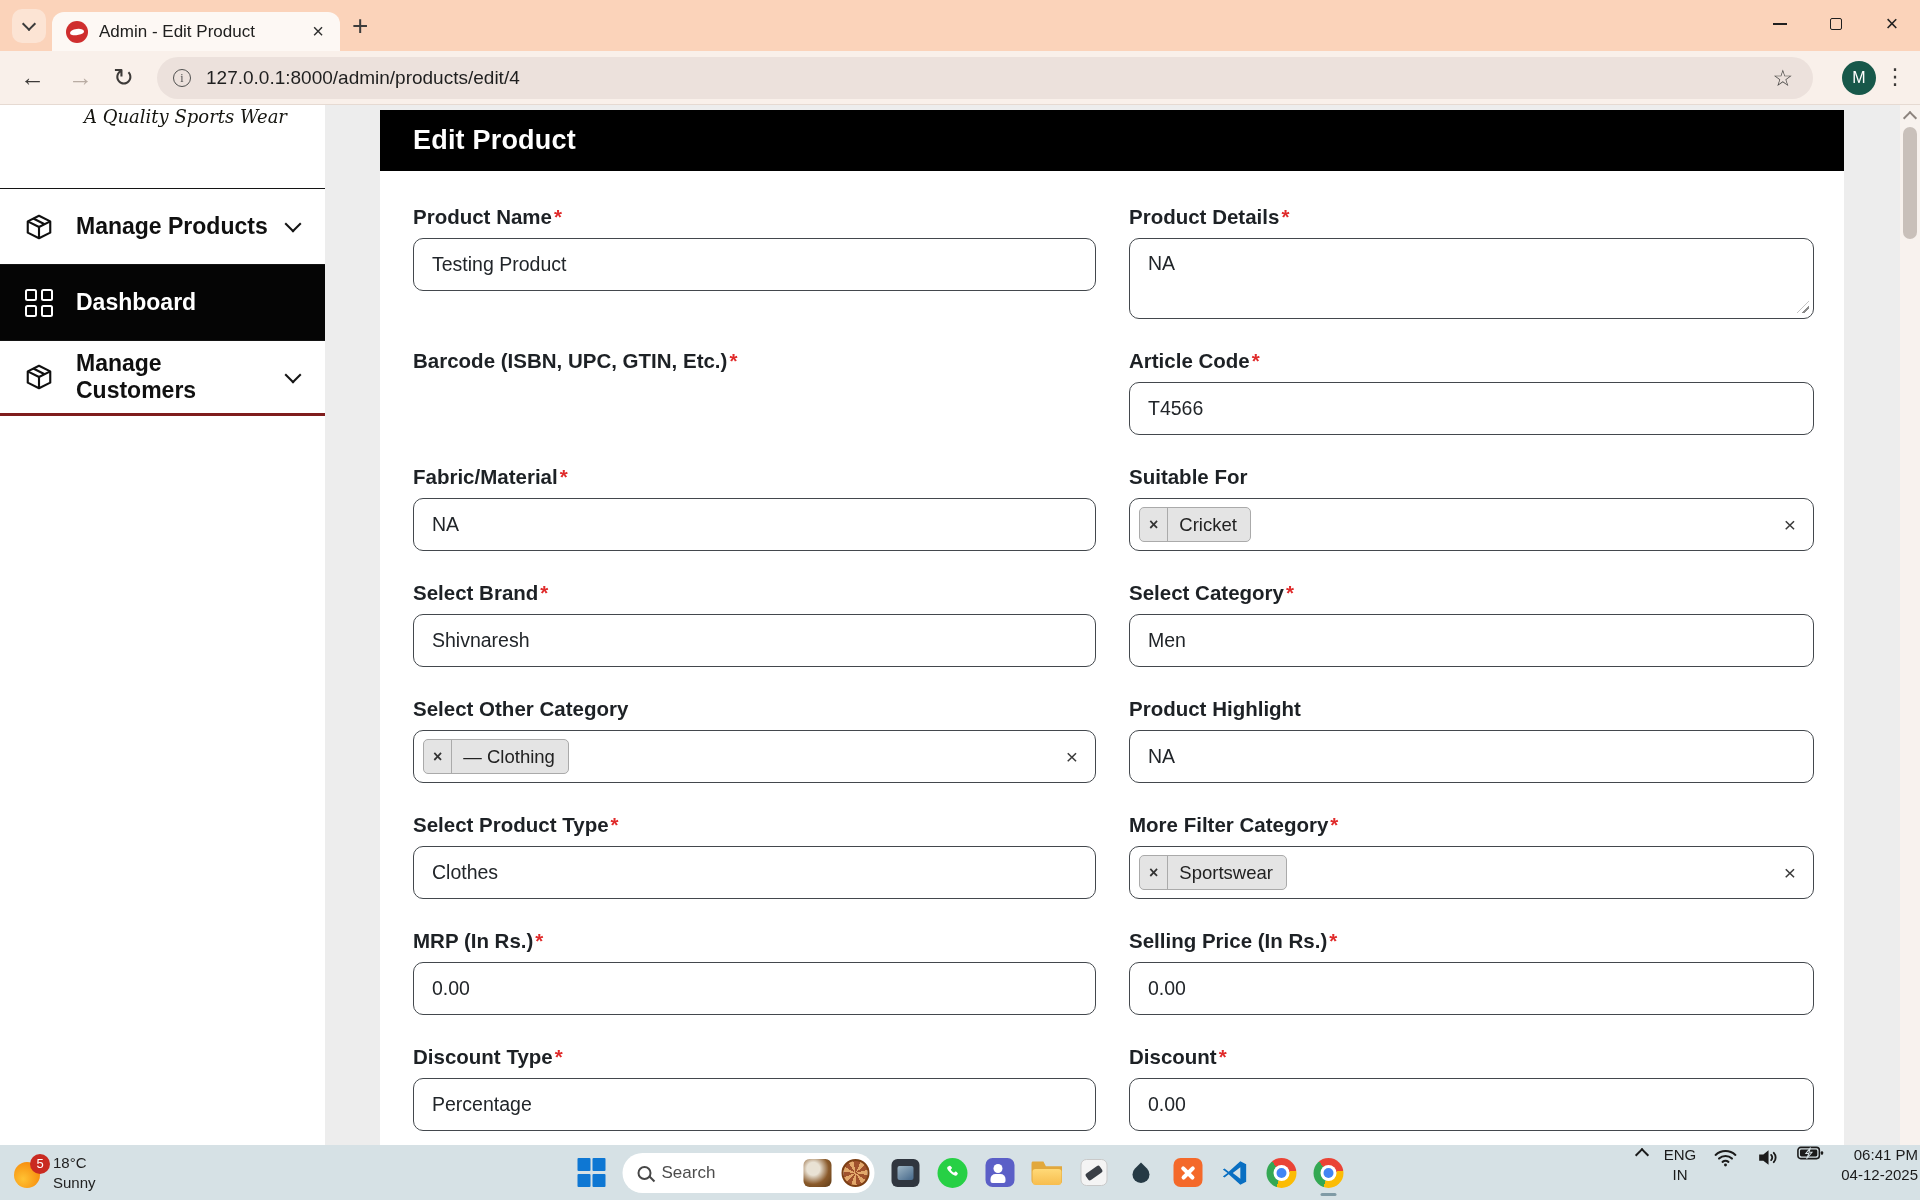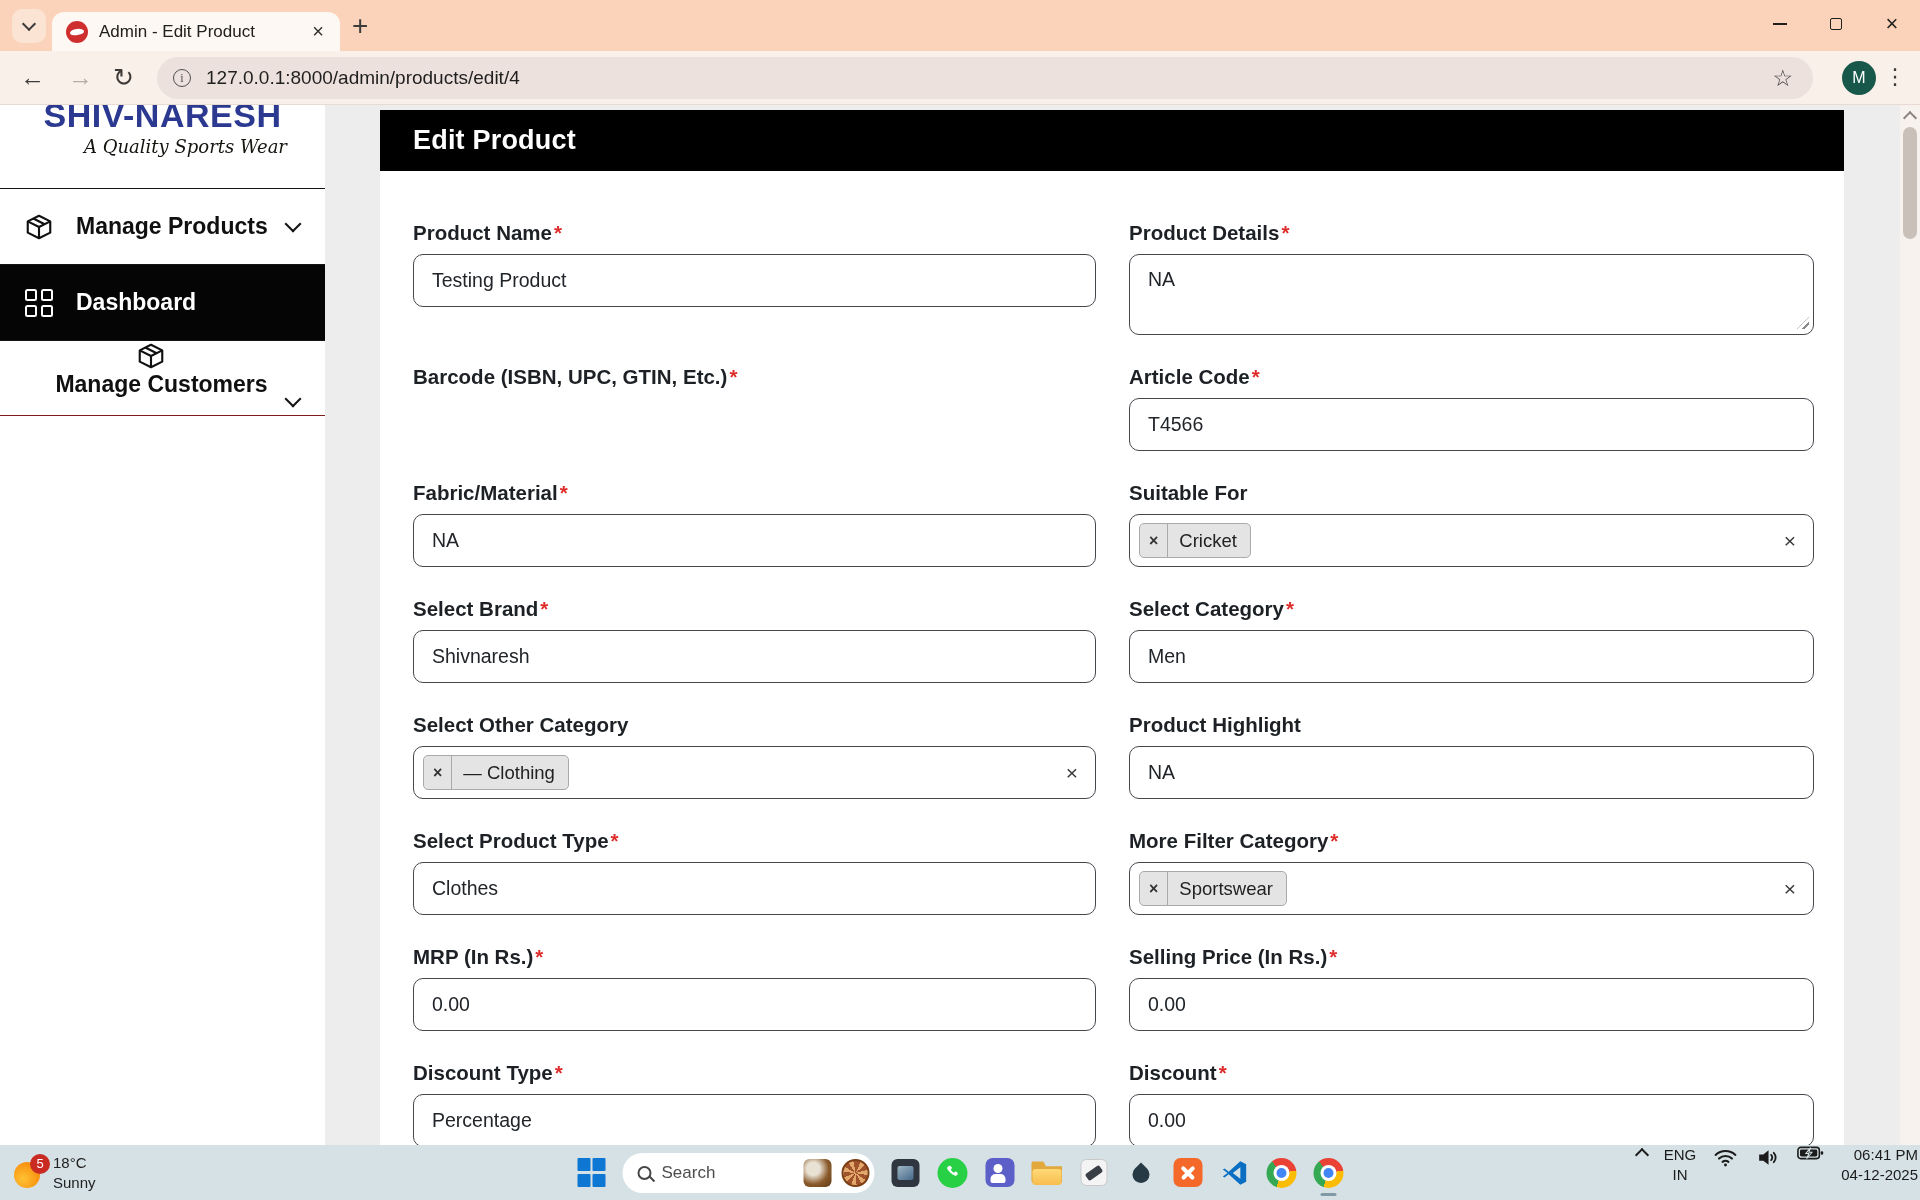--- a/index.html
+++ b/index.html
@@ -38,30 +38,30 @@
 
   .scrollbar { position:absolute; right:0; top:0; width:20px; height:1040px; background:#f8f2ee; }
   .scroll-up { width:10px; height:10px; border-right:2px solid #8d847e; border-bottom:2px solid #8d847e; transform:rotate(-135deg); margin:8px auto 0; }
   .scroll-thumb { position:absolute; top:22px; left:3px; width:14px; height:112px; background:#c9c0ba; border-radius:7px; }
 
   .sidebar { position:absolute; left:0; top:0; width:325px; height:1040px; background:#ffffff; }
   .logo-wrap { height:83px; overflow:hidden; text-align:center; }
   .logo-title { font-size:34px; font-weight:800; color:#2b3990; letter-spacing:.5px; margin-top:-9px; }
   .logo-tagline { font-family:"DejaVu Serif",serif; font-style:italic; font-size:18px; color:#14140f; margin-top:1px;margin-left:46px; }
   .nav-item { height:76px; display:flex; align-items:center; padding:0 26px 0 24px; font-size:23px; font-weight:700; color:#101010; border-top:1px solid #141414; background:#fff; }
-  .nav-item.last { border-bottom:1px solid #7f1d1d;flex-direction:column; }
+  .nav-item.last { border-bottom:3px solid #7f1d1d; }
   .nav-item.active { background:#050505; color:#fff; }
   .nav-ico { width:30px; height:30px; margin-right:22px; display:flex; align-items:center; justify-content:center; flex:0 0 auto; }
   .grid-icon { display:grid; grid-template-columns:12px 12px; grid-template-rows:12px 12px; gap:4px; }
   .grid-icon span { border:2.6px solid currentColor; border-radius:2.5px; }
   .chev-item { margin-left:auto; width:12px; height:12px; border-right:2.6px solid #141414; border-bottom:2.6px solid #141414; transform:rotate(45deg); margin-top:-5px; }
 
   .card { position:absolute; left:380px; top:5px; width:1464px; height:1035px; background:#fff; overflow:hidden; }
   .card-header { height:61px; background:#000; color:#fff; display:flex; align-items:center; padding:0 33px; font-size:27px; font-weight:700; letter-spacing:.2px; }
-  .form { padding:34px 30px 0 33px; display:grid; grid-template-columns:683px 685px; column-gap:33px; row-gap:30px;margin-top:16px; }
+  .form { padding:34px 30px 0 33px; display:grid; grid-template-columns:683px 685px; column-gap:33px; row-gap:30px; }
   .flabel { display:block; font-size:20.5px; font-weight:700; color:#1d2125; margin-bottom:9px; }
   .req { color:#e02b2b; margin-left:2px; }
   .input { width:100%; height:53px; border:1px solid #43484d; border-radius:10px; padding:0 18px; font-size:19.5px; color:#212529; font-family:"Liberation Sans",sans-serif; background:#fff; outline:none; display:block; }
   textarea.input { height:81px; padding-top:13px; resize:none; }
   .ta-wrap { position:relative; }
   .resize-handle { position:absolute; right:5px; bottom:6px; width:12px; height:12px; background:repeating-linear-gradient(135deg, transparent 0 3px, #8a8a8a 3px 4.5px); clip-path:polygon(100% 0,100% 100%,0 100%); }
   .tagbox { position:relative; width:100%; height:53px; border:1px solid #43484d; border-radius:10px; background:#fff; display:flex; align-items:center; padding:0 44px 0 9px; }
   .chip { display:flex; align-items:stretch; background:#e4e4e4; border:1px solid #aaa; border-radius:5px; height:35px; overflow:hidden; font-size:18.5px; color:#222; }
   .chip-x { display:flex; align-items:center; padding:0 9px; border-right:1px solid #aaa; font-weight:700; font-size:16px; color:#333; }
   .chip-label { display:flex; align-items:center; padding:0 13px 0 11px; }
@@ -146,21 +146,20 @@
     <span class="star-icon">☆</span>
   </div>
   <div class="avatar">M</div>
   <span class="menu-dots">⋮</span>
 </div>
 
 <div class="page">
 
   <div class="sidebar">
     <div class="logo-wrap">
-      <div class="logo-title">SHIV-NARESH</div>
       <div class="logo-tagline">A Quality Sports Wear</div>
     </div>
     <div class="nav-item">
       <span class="nav-ico">
         <svg viewBox="0 0 24 24" width="30" height="30" fill="none" stroke="currentColor" stroke-width="1.7" stroke-linejoin="round">
             <path d="M12 3 3 7.5v9L12 21l9-4.5v-9z"></path>
             <path d="M3 7.5l9 4.5 9-4.5M12 12v9M7.5 5.25l9 4.5"></path>
           </svg>
       </span>
       <span>Manage Products</span>

